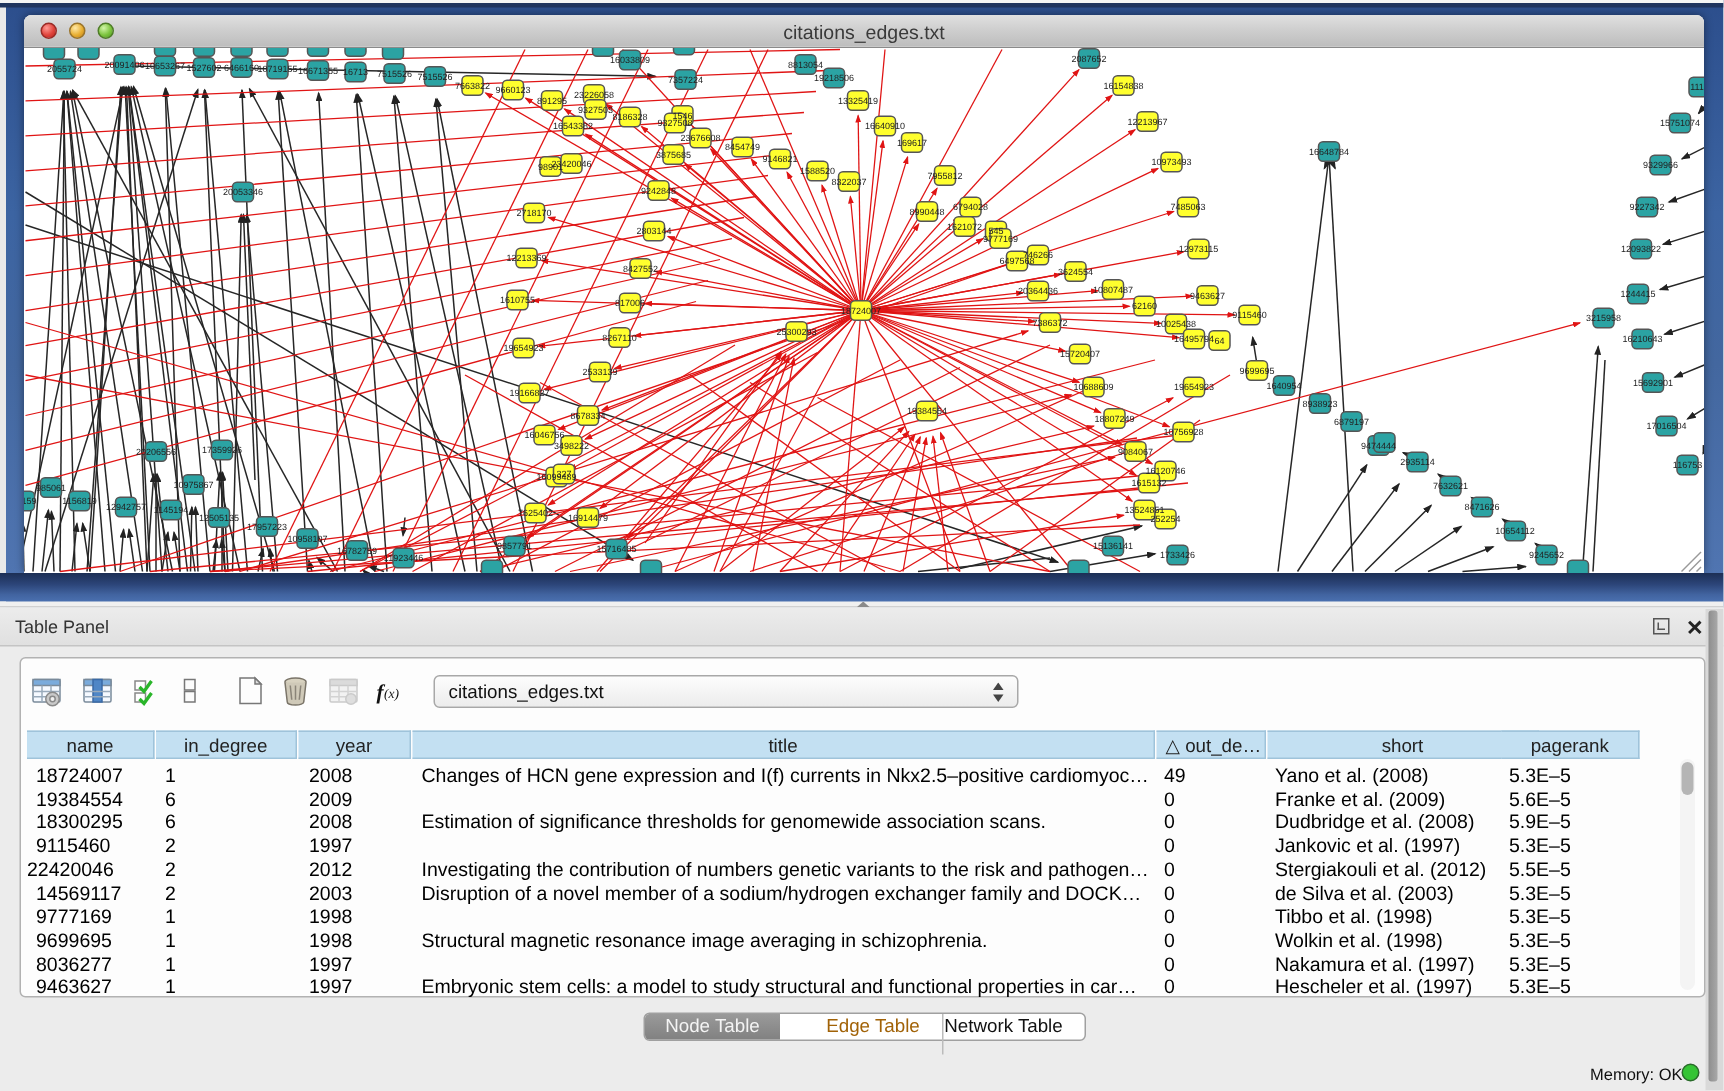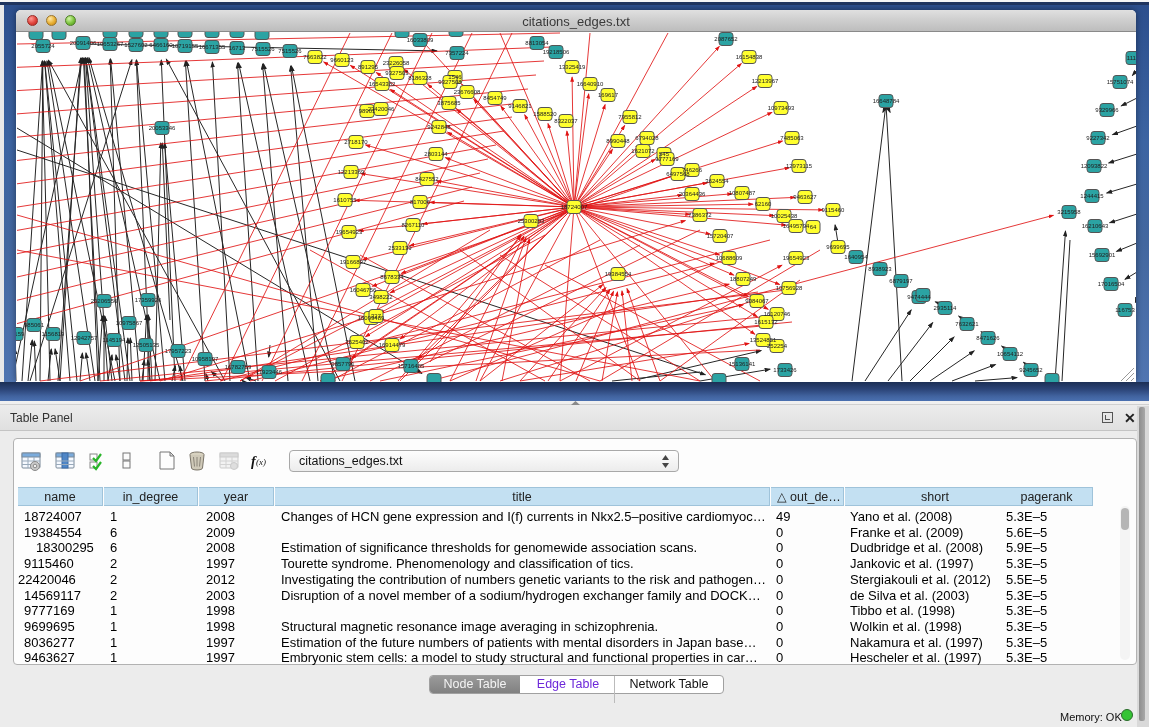--- a/index.html
+++ b/index.html
@@ -25,21 +25,21 @@
 #rightstrip { position:absolute; left:1137px; top:406px; width:12px; height:321px; background:#d9d9d9; }
 #rightbar { position:absolute; left:1139px; top:407px; width:6px; height:314px; background:linear-gradient(90deg,#8e8e8e,#a8a8a8); border-radius:2px; }
 #panel { position:absolute; left:13px; top:438px; width:1124px; height:227px; background:#fdfdfd; border:1px solid #b2b2b2; border-radius:4px; }
 .thead { position:absolute; top:487px; height:19px; background:#c3e0f2; border-top:1px solid #9fc3da; border-bottom:1px solid #9fc3da; font-size:12.5px; color:#222; text-align:center; line-height:18px; border-right:1px solid #9fc3da; }
 .row { position:absolute; left:18px; width:1100px; height:16px; font-size:13px; color:#000; }
 .row span { position:absolute; top:1px; white-space:nowrap; }
 #vscroll { position:absolute; left:1120px; top:506px; width:10px; height:154px; background:#f4f4f4; border-radius:5px; }
 #vthumb { position:absolute; left:1121px; top:508px; width:8px; height:22px; background:#b5b5b5; border-radius:4px; }
 #tabs { position:absolute; left:429px; top:675px; width:295px; height:19px; background:#fff; border:1px solid #a0a0a0; border-radius:4px; font-size:12.5px; }
 #seg1 { position:absolute; left:0; top:0; width:90px; height:17px; background:linear-gradient(180deg,#9a9a9a,#818181); border-radius:3px 0 0 3px; color:#f4f4f4; text-align:center; line-height:17px; }
-#seg2 { position:absolute; left:92px; top:0; width:93px; height:27px; color:#6d28d9; text-align:center; line-height:17px; border-right:1px solid #bbb; }
+#seg2 { position:absolute; left:106px; top:0; width:93px; height:27px; color:#a16207; text-align:center; line-height:17px; border-right:1px solid #bbb; }
 #seg3 { position:absolute; left:183px; top:0; width:112px; height:17px; color:#111; text-align:center; line-height:17px; }
 #mem { position:absolute; left:1060px; top:711px; font-size:11px; color:#111; }
 #memdot { position:absolute; left:1121px; top:709px; width:12px; height:12px; border-radius:50%; background:#35c435; border:1px solid #2a6b2a; }
 .ticon { position:absolute; top:450px; }
 #dd { position:absolute; left:289px; top:450px; width:390px; height:22px; background:linear-gradient(180deg,#fdfdfd,#ececec); border:1px solid #a8a8a8; border-radius:4px; font-size:12.5px; color:#111; line-height:20px; padding-left:9px; }
 </style></head>
 <body>
 <div id="desktop"></div>
 <div id="leftgray"></div>
 <div id="topline"></div>
@@ -654,33 +654,32 @@
   </div>
 <div class="row" style="top:523.7px">
     <span style="left:6px">19384554</span>
     <span style="left:92px">6</span>
     <span style="left:188px">2009</span>
     <span style="left:758px">0</span>
     <span style="left:832px">Franke et al. (2009)</span>
     <span style="left:988px">5.6E–5</span>
   </div>
 <div class="row" style="top:539.4px">
-    <span style="left:18px">18300295</span>
+    <span style="left:6px">18300295</span>
     <span style="left:92px">6</span>
     <span style="left:188px">2008</span>
     <span style="left:263px">Estimation of significance thresholds for genomewide association scans.</span>
     <span style="left:758px">0</span>
     <span style="left:832px">Dudbridge et al. (2008)</span>
     <span style="left:988px">5.9E–5</span>
   </div>
 <div class="row" style="top:555.1px">
     <span style="left:6px">9115460</span>
     <span style="left:92px">2</span>
     <span style="left:188px">1997</span>
-    <span style="left:263px">Tourette syndrome. Phenomenology and classification of tics.</span>
     <span style="left:758px">0</span>
     <span style="left:832px">Jankovic et al. (1997)</span>
     <span style="left:988px">5.3E–5</span>
   </div>
 <div class="row" style="top:570.8px">
     <span style="left:0">22420046</span>
     <span style="left:92px">2</span>
     <span style="left:188px">2012</span>
     <span style="left:263px">Investigating the contribution of numbers genetic variants to the risk and pathogen…</span>
     <span style="left:758px">0</span>
@@ -710,21 +709,20 @@
     <span style="left:188px">1998</span>
     <span style="left:263px">Structural magnetic resonance image averaging in schizophrenia.</span>
     <span style="left:758px">0</span>
     <span style="left:832px">Wolkin et al. (1998)</span>
     <span style="left:988px">5.3E–5</span>
   </div>
 <div class="row" style="top:633.6px">
     <span style="left:6px">8036277</span>
     <span style="left:92px">1</span>
     <span style="left:188px">1997</span>
-    <span style="left:263px">Estimation of the future numbers of patients with mental disorders in Japan base…</span>
     <span style="left:758px">0</span>
     <span style="left:832px">Nakamura et al. (1997)</span>
     <span style="left:988px">5.3E–5</span>
   </div>
 <div class="row" style="top:649.3px">
     <span style="left:6px">9463627</span>
     <span style="left:92px">1</span>
     <span style="left:188px">1997</span>
     <span style="left:263px">Embryonic stem cells: a model to study structural and functional properties in car…</span>
     <span style="left:758px">0</span>

